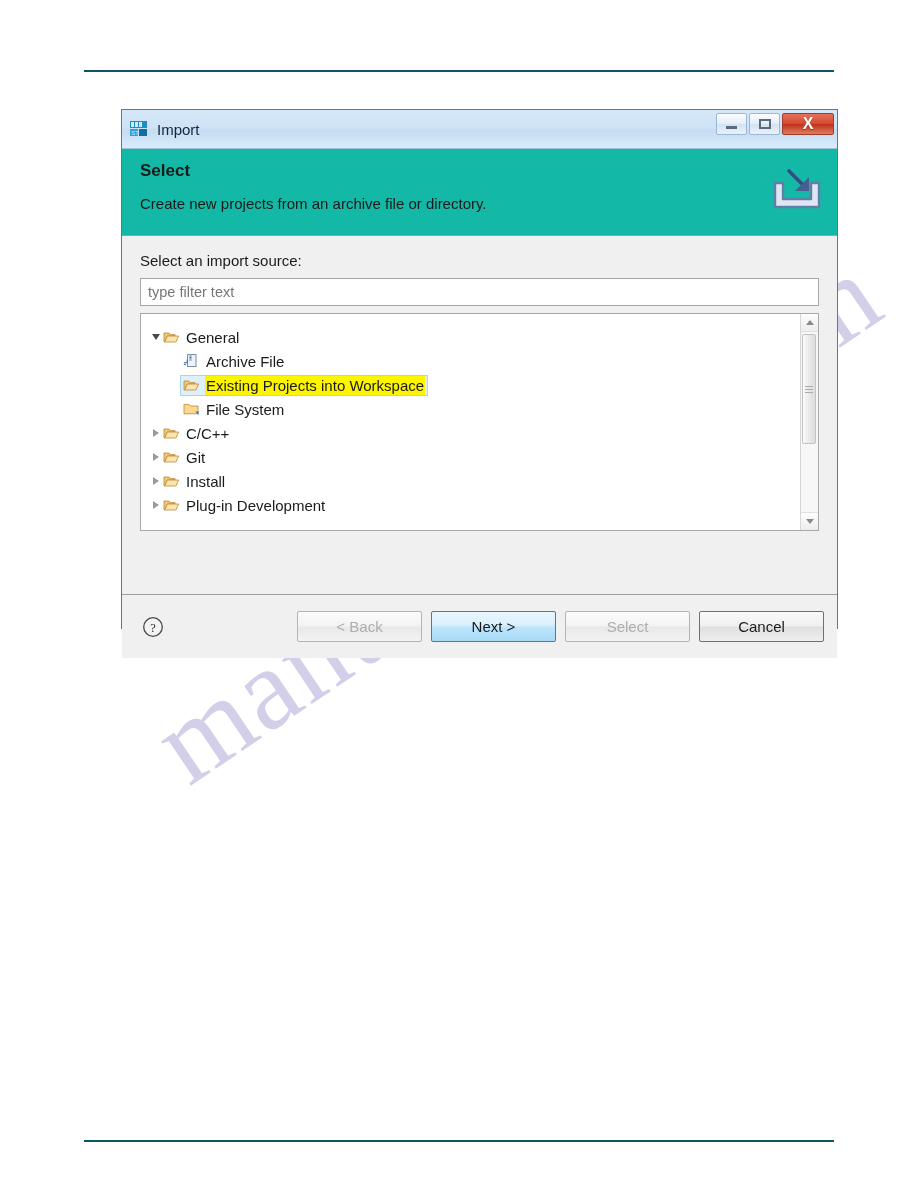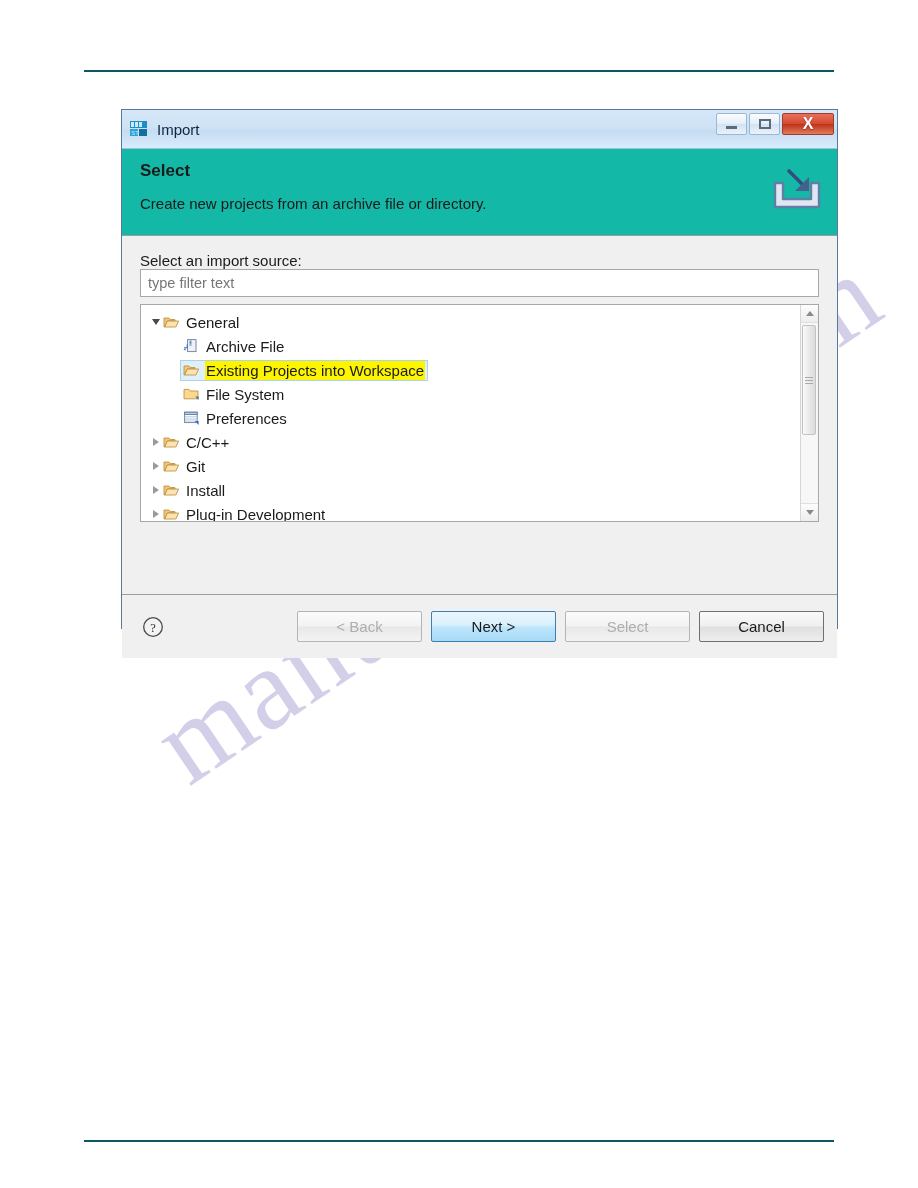--- a/index.html
+++ b/index.html
@@ -152,20 +152,21 @@
   
   .dlg-body {
     background: #f0f0f0;
     padding: 16px 18px 0 18px;
     box-sizing: border-box;
     height: 358px;
   }
   .body-label {
     font-size: 15px;
     color: #1a1a1a;
+    margin-bottom: 9px;
   }
   .filter-input {
     width: 100%;
     height: 25px;
     box-sizing: border-box;
     border: 1px solid #a8a8a8;
     background: #ffffff;
     font-size: 14.5px;
     color: #8b8b8b;
     padding: 13px 7px;
@@ -178,21 +179,21 @@
     margin-top: 7px;
     position: relative;
     height: 218px;
     box-sizing: border-box;
     border: 1px solid #a8a8a8;
     background: #ffffff;
     display: flex;
   }
   .tree {
     flex: 1;
-    padding: 5px 0 0 0;
+    padding: 11px 0 0 0;
     overflow: hidden;
   }
   .tree-row {
     height: 24px;
     display: flex;
     align-items: center;
     font-size: 15px;
     color: #1a1a1a;
     padding-left: 8px;
     position: relative;
@@ -433,31 +434,20 @@
           </div>
           <div class="tree-row level2">
             <span class="row-inner">
               <span class="ico"><svg viewBox="0 0 17 16" width="17" height="16">
                   <path d="M1 3.4 L6 3.4 L7.3 5 L15 5 L15 12.8 L1 12.8 Z" fill="#fcd98a" stroke="#b8893a" stroke-width=".8" stroke-linejoin="round"></path>
                   <path d="M12.2 10.6 L15.6 10.6 L15.6 14 Z" fill="#3a74b8"></path>
                 </svg></span>
               <span class="row-label">File System</span>
             </span>
           </div>
-          <div class="tree-row level2">
-            <span class="row-inner">
-              <span class="ico"><svg viewBox="0 0 17 16" width="17" height="16">
-                  <rect x="1.6" y="2.2" width="12.6" height="10.4" fill="#fbfcfe" stroke="#5f7ea3" stroke-width=".9"></rect>
-                  <rect x="1.6" y="2.2" width="12.6" height="2.3" fill="#b9cde2" stroke="#5f7ea3" stroke-width=".9"></rect>
-                  <path d="M1.6 6.8 H14.2 M1.6 9 H14.2 M1.6 11 H14.2" stroke="#9db6d0" stroke-width=".7"></path>
-                  <path d="M11.6 11 L15.6 11 L15.6 15 Z" fill="#3a74b8"></path>
-                </svg></span>
-              <span class="row-label">Preferences</span>
-            </span>
-          </div>
           <div class="tree-row level1">
             <span class="expander">
               <span class="tri-right"></span>
             </span>
             <span class="row-inner">
               <span class="ico"><svg viewBox="0 0 17 16" width="17" height="16">
                   <path d="M1 4 L6 4 L7.3 5.6 L12 5.6 L12 7 L4.4 7 L1.6 13 L1 13 Z" fill="#f3c873" stroke="#b8893a" stroke-width=".8" stroke-linejoin="round"></path>
                   <path d="M4.4 7 L15.6 7 L12.8 13 L1.6 13 Z" fill="#fde3ad" stroke="#b8893a" stroke-width=".8" stroke-linejoin="round"></path>
                 </svg></span>
               <span class="row-label">C/C++</span>

